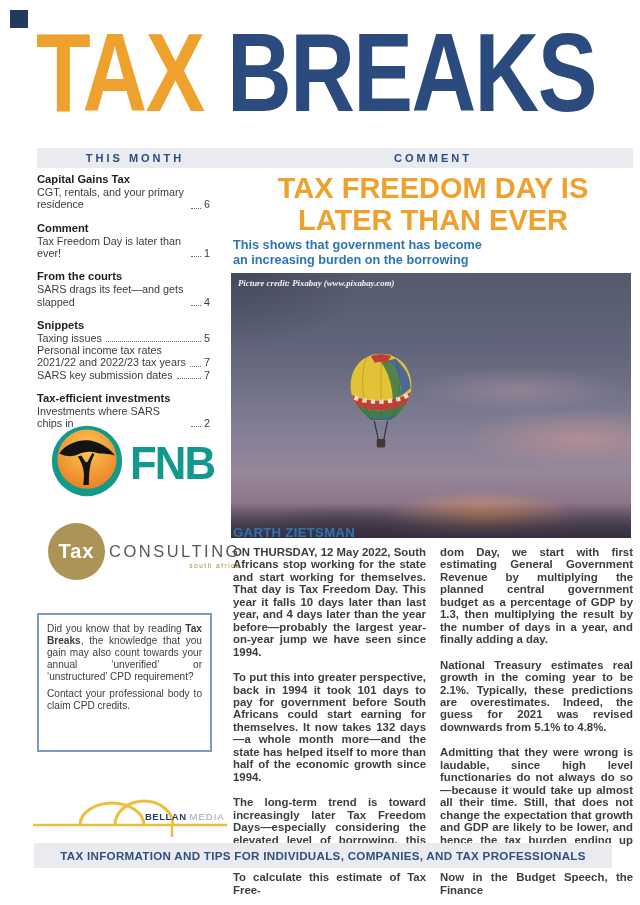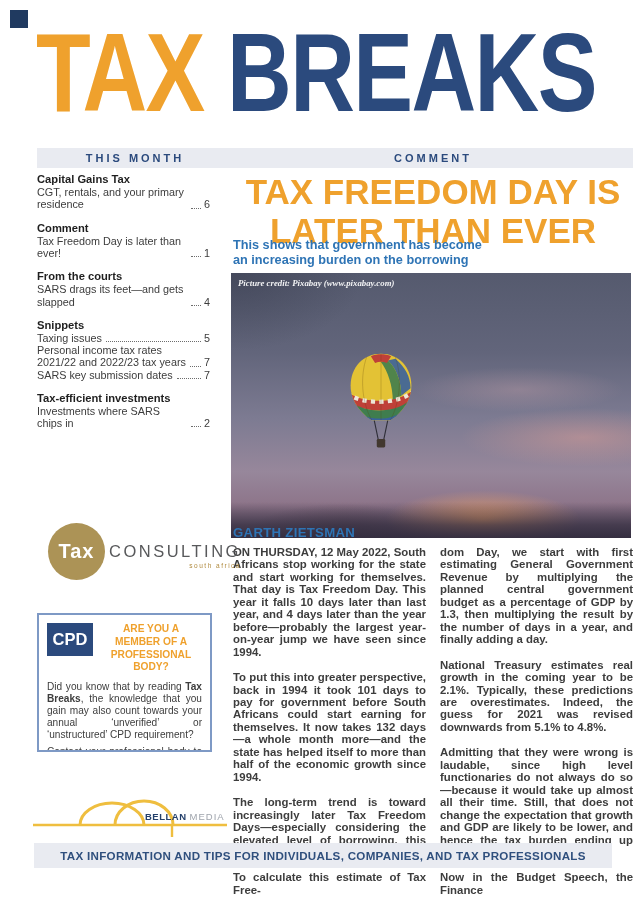--- a/index.html
+++ b/index.html
@@ -29,21 +29,21 @@
        line-height:12.2px;color:#3c3c3c;}
   .toc-section{margin-bottom:11px;}
   .toc-heading{font-weight:bold;font-size:11.2px;color:#1f1f1f;margin-bottom:1px;}
   .toc-item{display:flex;align-items:flex-end;}
   .toc-label{flex:none;max-width:150px;}
   .leader{flex:1;border-bottom:1.6px dotted #6d6d6d;margin:0 3px 2px 4px;min-width:8px;}
   .toc-page{flex:none;}
 
   
   .headline{position:absolute;left:233px;top:172px;width:400px;text-align:center;
-            color:#EFA12D;font-weight:bold;font-size:35px;line-height:1.12;}
+            color:#EFA12D;font-weight:bold;font-size:29px;line-height:1.12;}
   .subhead{position:absolute;left:233px;top:238px;width:400px;
            color:#2E74B5;font-weight:bold;font-size:12.7px;line-height:1.2;}
 
   
   .photo{position:absolute;left:231px;top:273px;width:400px;height:265px;overflow:hidden;
     background-image:
       linear-gradient(to top, rgba(50,44,62,.95) 0px, rgba(50,44,62,.72) 13px, rgba(50,44,62,0) 36px),
       radial-gradient(ellipse 150px 45px at 63% 93%, rgba(248,166,96,.75), rgba(248,166,96,0) 65%),
       radial-gradient(ellipse 130px 38px at 28% 97%, rgba(88,70,86,.8), rgba(88,70,86,0) 70%),
       radial-gradient(ellipse 175px 42px at 88% 62%, rgba(228,160,150,.45), rgba(228,160,150,0) 70%),
@@ -213,37 +213,48 @@
       <p>To calculate this estimate of Tax Free-</p>
     </div>
     <div class="col">
       <p>dom Day, we start with first estimating General Government Revenue by multiplying the planned central government budget as a percentage of GDP by 1.3, then multiplying the result by the number of days in a year, and finally adding a day.</p>
       <p>National Treasury estimates real growth in the coming year to be 2.1%.  Typically, these predictions are overestimates.  Indeed, the guess for 2021 was revised downwards from 5.1% to 4.8%.</p>
       <p>Admitting that they were wrong is laudable, since high level functionaries do not always do so—because it would take up almost all their time.  Still, that does not change the expectation that growth and GDP are likely to be lower, and hence the tax burden ending up higher than predicted.</p>
       <p>Now in the Budget Speech, the Finance</p>
     </div>
   </div>
 
+  <div class="fnb">
+    <span>
+      <svg viewBox="0 0 80 80" width="74" height="74">
+        <defs>
+          <radialGradient id="fnbsun" cx="50%" cy="32%" r="78%">
+            <stop offset="0%" stop-color="#FACB4F"></stop>
+            <stop offset="55%" stop-color="#F29B38"></stop>
+            <stop offset="100%" stop-color="#E07A24"></stop>
+          </radialGradient>
+        </defs>
+        <circle cx="40" cy="40" r="38" fill="#12998C"></circle>
+        <circle cx="40" cy="38" r="32" fill="url(#fnbsun)"></circle>
+        <path d="M10,32 C18,20 36,15 48,19 C58,22 66,28 70,34 C62,31 56,33 50,31 C44,29 36,30 30,33 C24,36 16,35 10,32 Z" fill="#141414"></path>
+        <path d="M36,66 C38,52 36,44 30,35 L34,34 C38,41 40,44 42,38 L46,31 L48,33 C44,40 42,48 42,66 Z" fill="#141414"></path>
+      </svg>
+    </span>
+    <span class="fnb-text">FNB</span>
+  </div>
 
   <div class="taxc">
     <div class="tc-circle">Tax</div>
     <div class="tc-right">
       <div class="tc-name">CONSULTING</div>
       <div class="tc-sub">south africa</div>
     </div>
   </div>
 
   <div class="cpd">
-    <div class="cpd-head">
-      <div class="cpd-badge">CPD</div>
-      <div class="cpd-title">
-        <div>ARE YOU A MEMBER OF A</div>
-        <div>PROFESSIONAL BODY?</div>
-      </div>
-    </div>
     <div class="cpd-body"><span>Did you know that by reading </span><b>Tax Breaks</b><span>, the knowledge that you gain may also count towards your annual ‘unverified’ or ‘unstructured’ CPD requirement?</span></div>
     <div class="cpd-contact">Contact your professional body to claim CPD credits.</div>
 
   </div>
 
   <div class="bellan">
     <span>
       <svg viewBox="0 0 200 55" width="200" height="55">
         <path d="M3,35 H197" stroke="#EFBE3F" stroke-width="2.4" fill="none"></path>
         <path d="M50,35 A32,22 0 0 1 114,35" stroke="#EFBE3F" stroke-width="3" fill="none"></path>

